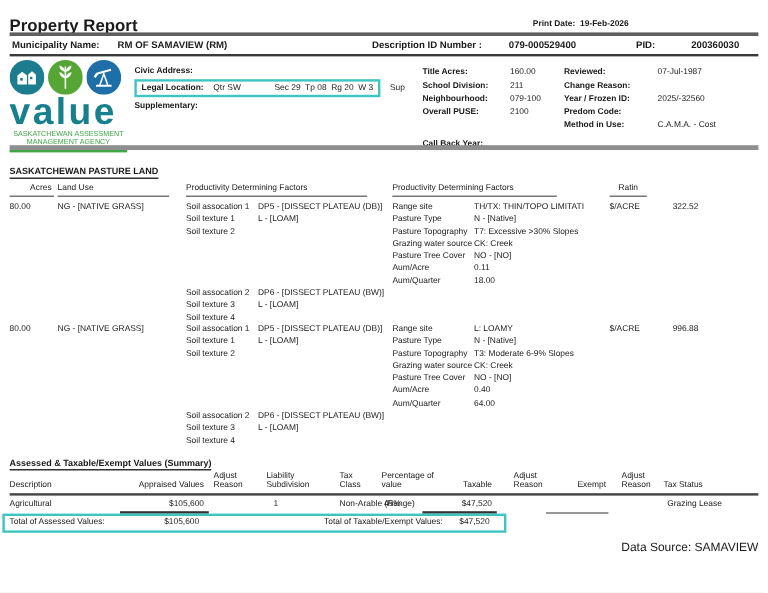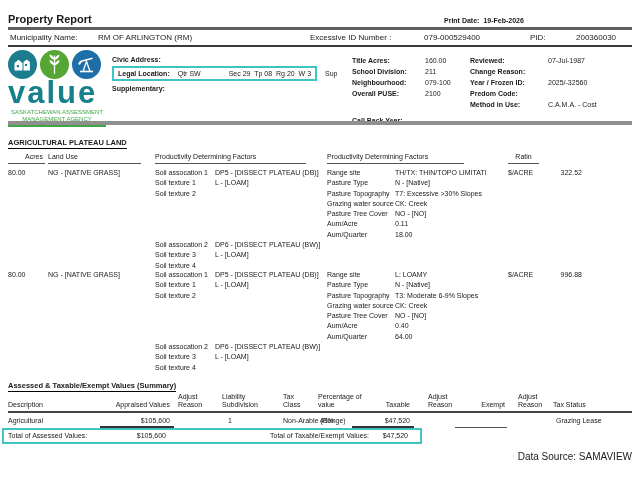--- a/index.html
+++ b/index.html
@@ -4,25 +4,25 @@
 <style>
   html,body{margin:0;padding:0;background:#e8e8e8}
   .page{position:relative;width:640px;height:494px;background:#fff;margin:0 auto;
         font-family:"Liberation Sans",sans-serif;font-size:7px;color:#1a1a1a;overflow:hidden}
   .page *{box-sizing:border-box}
   .abs{position:absolute}
   .b{font-weight:700}
   .pre{white-space:pre}
 
   
-  .title{left:8px;top:13px;font-size:11px;font-weight:700}
+  .title{left:8px;top:13px;font-size:14px;font-weight:700}
   .printdate{left:444px;top:17px;font-size:7px;font-weight:700;white-space:nowrap}
   .printdate span{margin-right:4px}
   .hr-thick{left:8px;right:8px;top:27px;height:3px;background:#5f5f5f}
-  .idbar{top:33px;font-size:8px;font-weight:400;white-space:nowrap}
+  .idbar{top:33px;font-size:8px;font-weight:700;white-space:nowrap}
   .mun-label{left:10px}.mun-val{left:98px}
   .ass-label{left:310px}.ass-val{left:424px}
   .pid-label{left:530px}.pid-val{left:576px}
   .hr-thin{left:8px;right:8px;top:45px;height:2px;background:#3a3a3a}
 
   
   .logo{left:8px;top:50px;width:102px}
   .circles{display:flex;gap:3px}
   .wordmark{font-size:31px;font-weight:700;color:#17808D;letter-spacing:2px;line-height:30px;margin-top:-1px}
   .tagline{font-size:6px;line-height:7px;color:#3FA546;text-align:center;width:98px;
@@ -112,22 +112,22 @@
 
 <div class="page">
 
   <div class="abs title">Property Report</div>
   <div class="abs printdate">
     <span>Print Date:</span><span>19-Feb-2026</span>
   </div>
   <div class="abs hr-thick"></div>
 
   <div class="abs idbar mun-label">Municipality Name:</div>
-  <div class="abs idbar mun-val">RM OF ARLINGTON (RM)</div>
-  <div class="abs idbar ass-label">Excessive ID Number :</div>
+  <div class="abs idbar mun-val">RM OF SAMAVIEW (RM)</div>
+  <div class="abs idbar ass-label">Description ID Number :</div>
   <div class="abs idbar ass-val">079-000529400</div>
   <div class="abs idbar pid-label">PID:</div>
   <div class="abs idbar pid-val">200360030</div>
   <div class="abs hr-thin"></div>
 
   <div class="abs logo">
     <div class="circles">
       <svg width="29" height="29" viewBox="0 0 29 29">
         <circle cx="14.5" cy="14.5" r="14.5" fill="#1B7D8E"></circle>
         <path d="M6.5 20.5 v-7.5 l4-3.2 4 3.2 v7.5 z" fill="#fff"></path>
@@ -204,21 +204,21 @@
     </div>
     <div class="drow callback">
       <span class="dl1">Call Back Year:</span>
       <span></span>
     </div>
   </div>
 
   <div class="abs graybar"></div>
 
   <div class="abs pasture">
-    <div class="sectitle">AGRICULTURAL PLATEAU LAND</div>
+    <div class="sectitle">SASKATCHEWAN PASTURE LAND</div>
     <div class="phc h-acres">Acres</div>
     <div class="phc h-landuse">Land Use</div>
     <div class="phc h-pdf1">Productivity Determining Factors</div>
     <div class="phc h-pdf2">Productivity Determining Factors</div>
     <div class="phc h-ratin">Ratin</div>
 
     <div class="prows">
 
       <div class="prow">
         <div class="pc c-acres">80.00</div>

